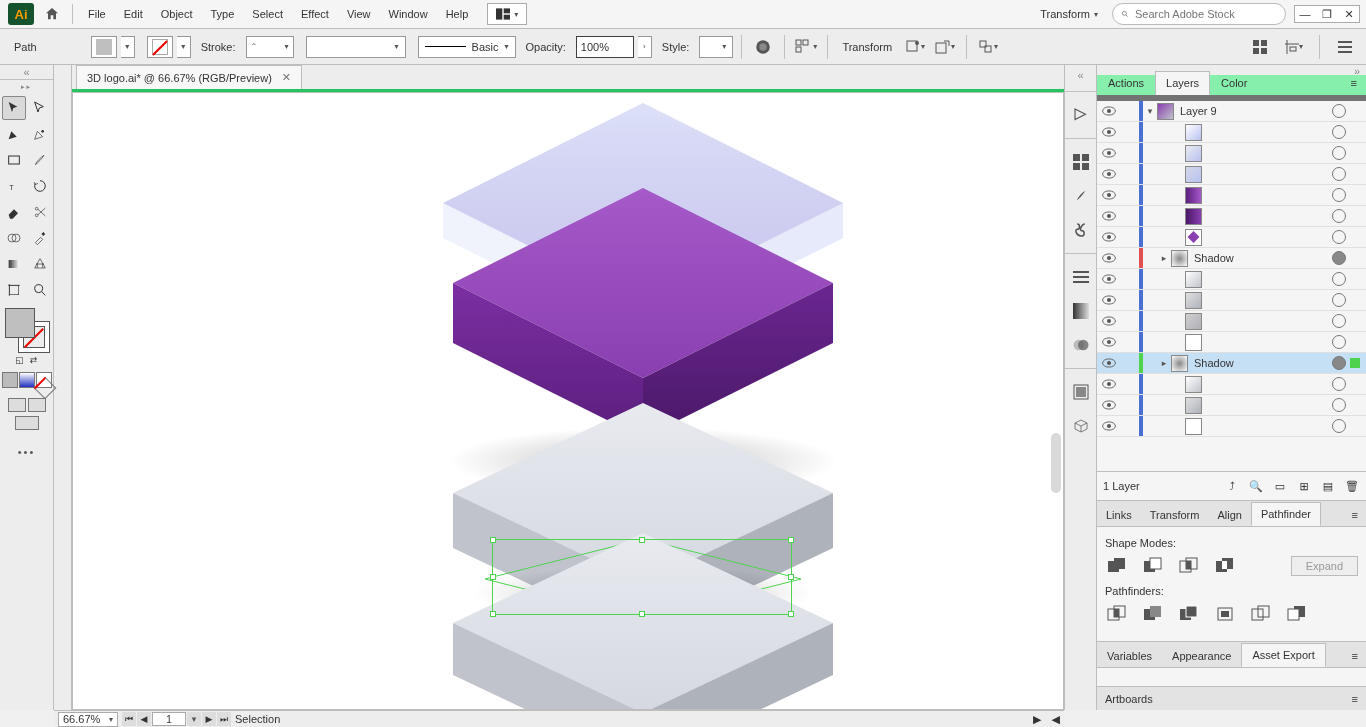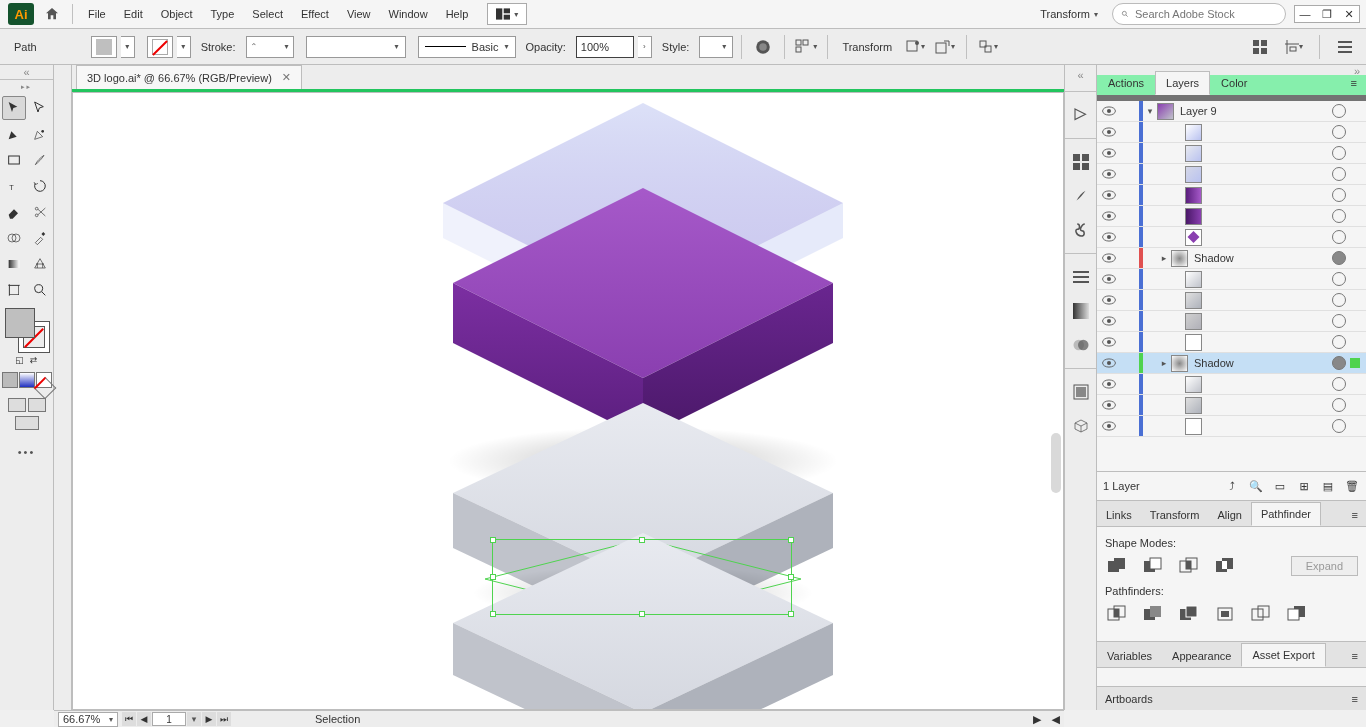--- a/index.html
+++ b/index.html
@@ -116,21 +116,21 @@
 .btmtabs span.act{background:#f5f5f5;border:1px solid #bdbdbd;border-bottom:1px solid #f5f5f5}
 .btmtabs .menuicon{margin-left:auto;padding:5px 8px}
 .artboardbar{height:24px;background:#e3e3e3;display:flex;align-items:center;padding:0 8px;border-top:1px solid #bdbdbd}
 .artboardbar .menuicon{margin-left:auto}
 
 .statusbar{height:17px;background:#ededed;border-top:1px solid #bdbdbd;display:flex;align-items:center;padding:0 4px;gap:4px;position:absolute;bottom:0;left:54px;right:302px}
 .statusbar .zoom{width:60px;height:15px;border:1px solid #aaa;background:#fff;display:flex;align-items:center;padding:0 4px}
 .statusbar .nav{display:flex;align-items:center;gap:1px}
 .statusbar .nav span{width:14px;height:14px;background:#ddd;display:flex;align-items:center;justify-content:center;font-size:9px}
 .statusbar .nav input{width:34px;height:14px;border:1px solid #aaa;text-align:center;font-size:10px}
-.statusbar .selinfo{margin-left:80px}
+.statusbar .selinfo{}
 .statusbar .tri{margin-left:auto}
 .caret{font-size:8px;color:#555}
 </style>
 </head>
 <body>
 
 <div class="menubar">
   <div class="ai-badge">Ai</div>
   <div class="home-icon">
       <svg viewBox="0 0 24 24">

